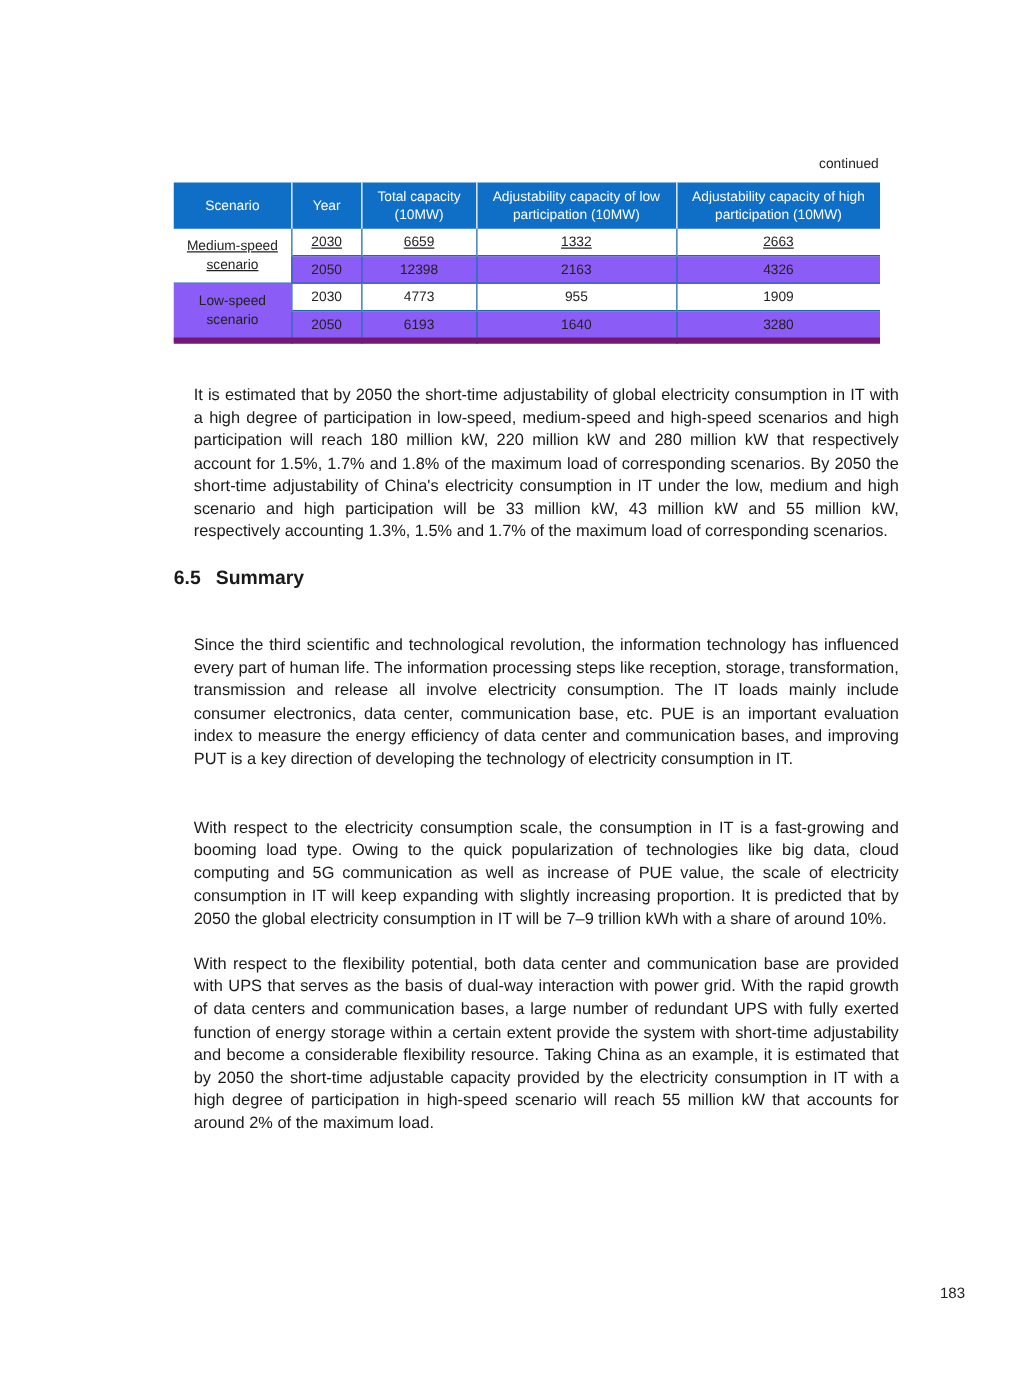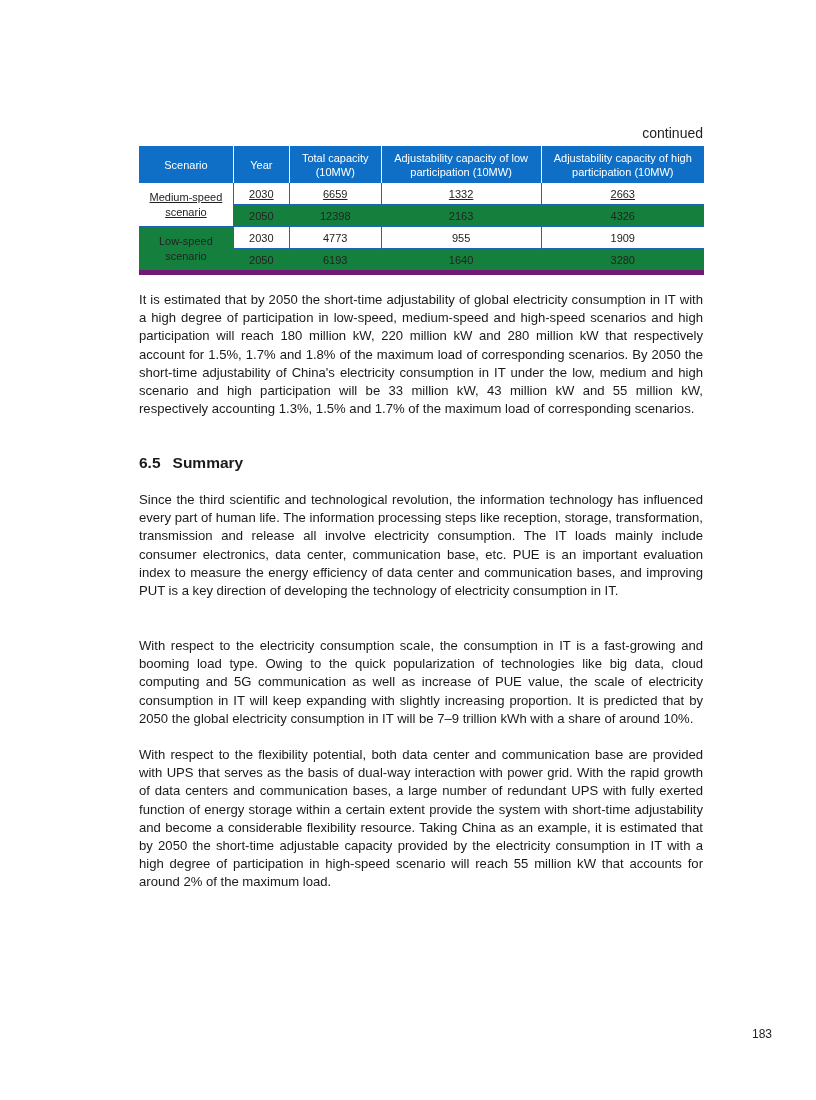--- a/index.html
+++ b/index.html
@@ -2,48 +2,48 @@
 <html><head>
 <meta charset="utf-8">
 <style>
   html, body { margin: 0; padding: 0; background: #ffffff; }
   body {
     width: 816px; height: 1100px; position: relative; overflow: hidden;
     font-family: "Liberation Sans", sans-serif; color: #1a1a1a;
   }
   .continued {
     position: absolute; top: 125px; right: 113px;
-    font-size: 14px; color: #222;
+    font-size: 11px; color: #222;
   }
   table.data {
     position: absolute; top: 146px; left: 139px; width: 565px;
     border-collapse: collapse; font-size: 11px;
     border-bottom: 5px solid #701a75;
   }
   table.data th {
     background: #0f6fc6; color: #ffffff; font-weight: normal;
     height: 37px; line-height: 14px; padding: 0 4px; text-align: center;
     border-left: 1px solid #ffffff;
   }
   table.data th:first-child { border-left: none; }
   table.data td {
     text-align: center; height: 21px; padding: 0 2px;
     border-left: 1px solid #1f66b0; border-top: 1px solid #1f66b0;
     color: #222;
   }
   table.data td.scen { border-left: none; line-height: 15px; }
   table.data tr.first td { border-top: none; text-decoration: underline; }
-  .alt { background: #15803d; }
+  .alt { background: #8b5cf6; }
   .c1 { width: 91px; } .c2 { width: 50px; } .c3 { width: 88px; }
   .c4 { width: 162px; margin-left: 44px; } .c5 { width: 166px; }
 
   .para {
     position: absolute; left: 139px; width: 564px;
     font-size: 13.1px; line-height: 18.2px; text-align: justify;
-    color: #1a1a1a; margin: 0;
+    color: #1a1a1a; margin: 16px;
   }
   .heading {
     position: absolute; left: 139px; top: 454px;
     font-size: 15.5px; font-weight: bold; color: #1a1a1a; margin: 0;
   }
   .heading .num { margin-right: 12px; }
   .page-number {
     position: absolute; left: 752px; top: 1027px; font-size: 12px; color: #222;
   }
 </style>

